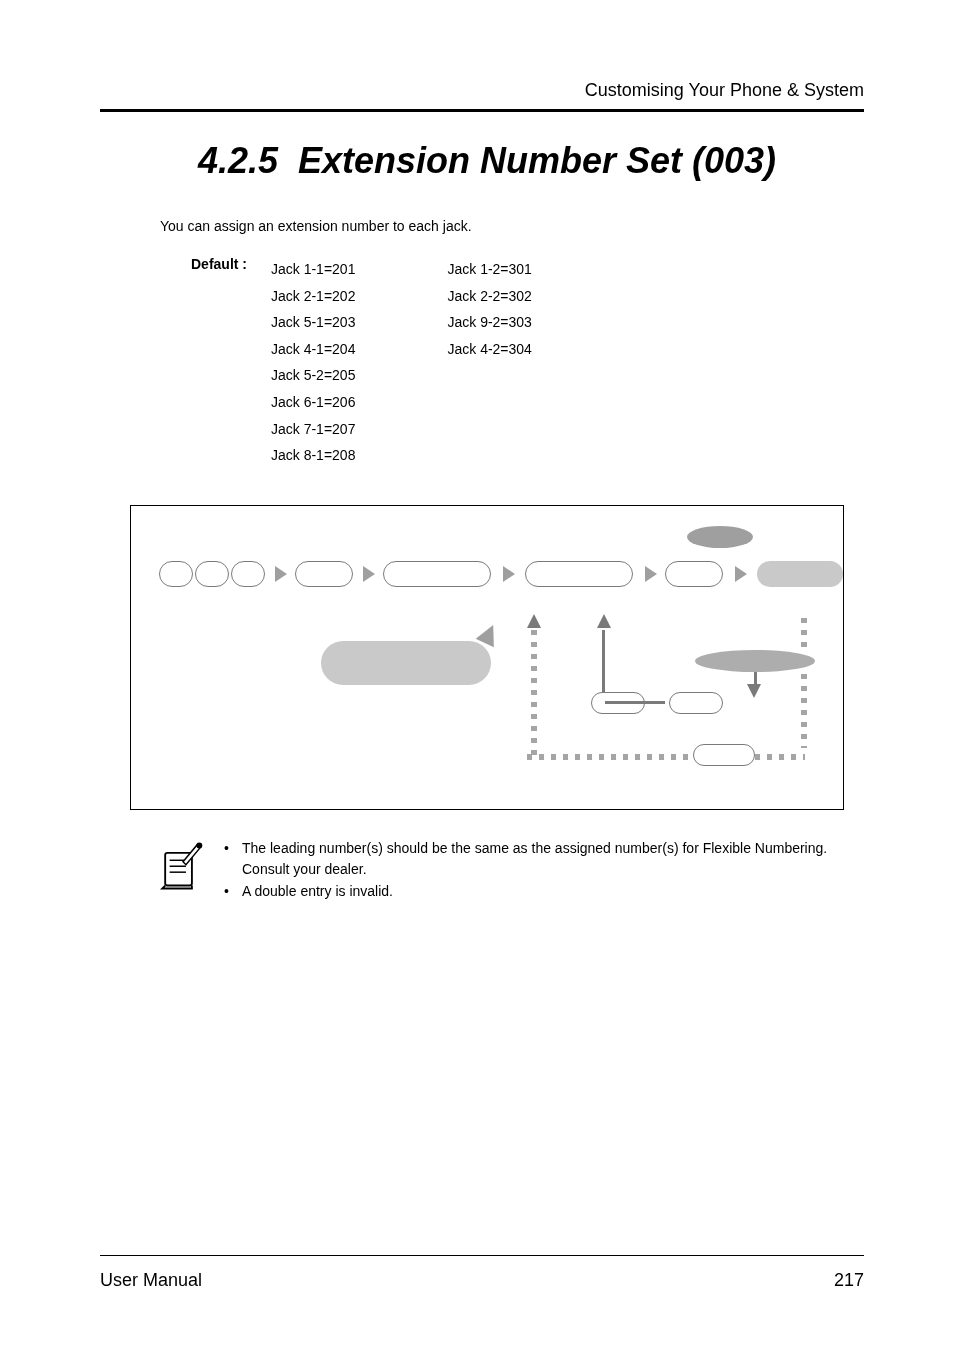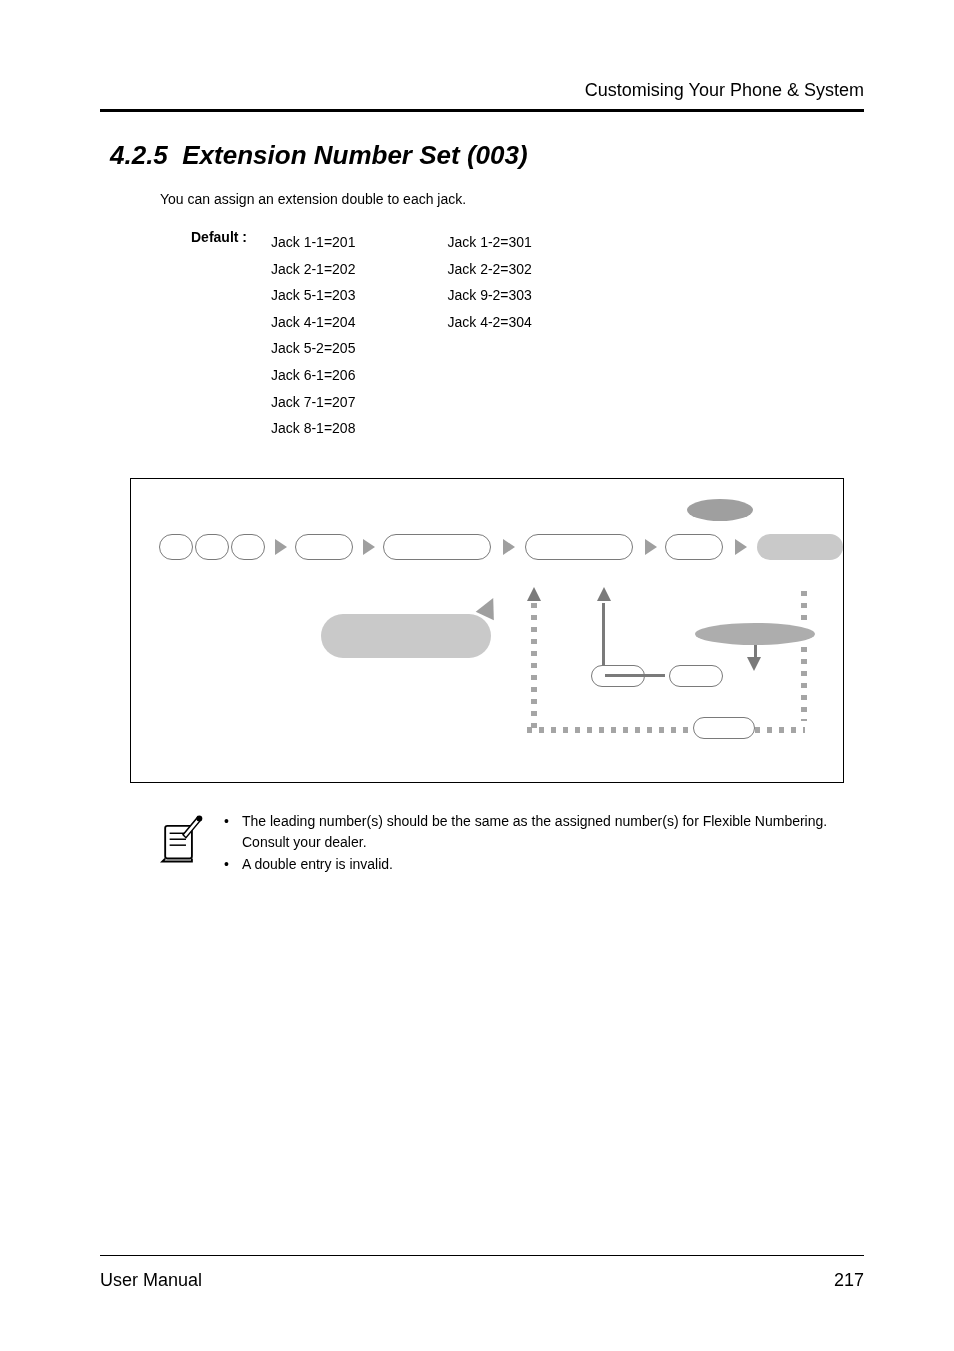--- a/index.html
+++ b/index.html
@@ -18,23 +18,24 @@
       margin-bottom: 8px;
     }
     .top-rule {
       border: none;
       border-top: 3px solid #000;
       margin-bottom: 28px;
     }
     .section-title {
       font-style: italic;
       font-weight: bold;
-      font-size: 26px;
-      margin-bottom: 20px;
+      font-size: 36px;
+      margin-bottom: 36px;
       margin-left: 10px;
+      text-align: center;
     }
     .intro {
       font-size: 14px;
       margin-left: 60px;
       margin-bottom: 22px;
     }
     .defaults-wrap {
       display: flex;
       margin-left: 80px;
       font-size: 14px;
@@ -145,21 +146,21 @@
 </head>
 <body>
 
 <div class="header-text">Customising Your Phone &amp; System</div>
 <hr class="top-rule">
 
 <h2 class="section-title">
   <span>4.2.5</span>&nbsp;&nbsp;<span>Extension Number Set (003)</span>
 </h2>
 
-<p class="intro">You can assign an extension double to each jack.</p>
+<p class="intro">You can assign an extension number to each jack.</p>
 
 <div class="defaults-wrap">
   <div class="defaults-label">Default :</div>
   <div class="defaults-cols">
     <div class="defaults-col">
       <div>Jack 1-1=201</div>
       <div>Jack 2-1=202</div>
       <div>Jack 5-1=203</div>
       <div>Jack 4-1=204</div>
       <div>Jack 5-2=205</div>

